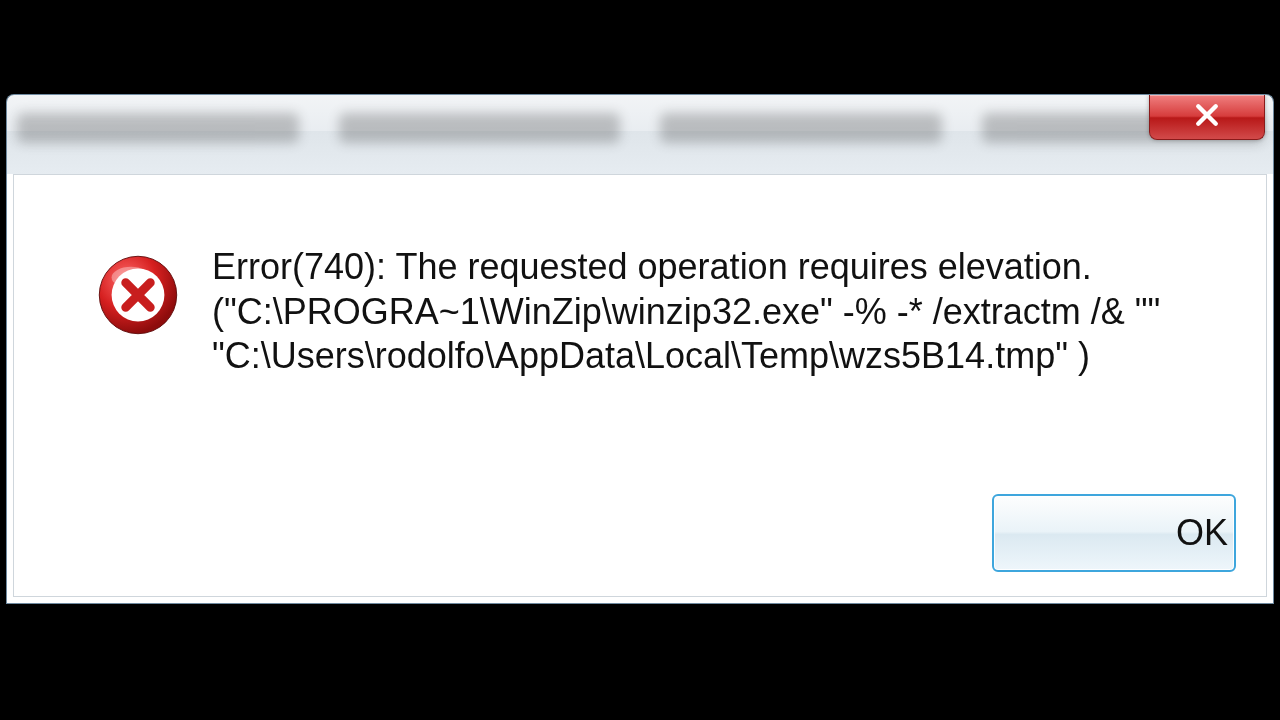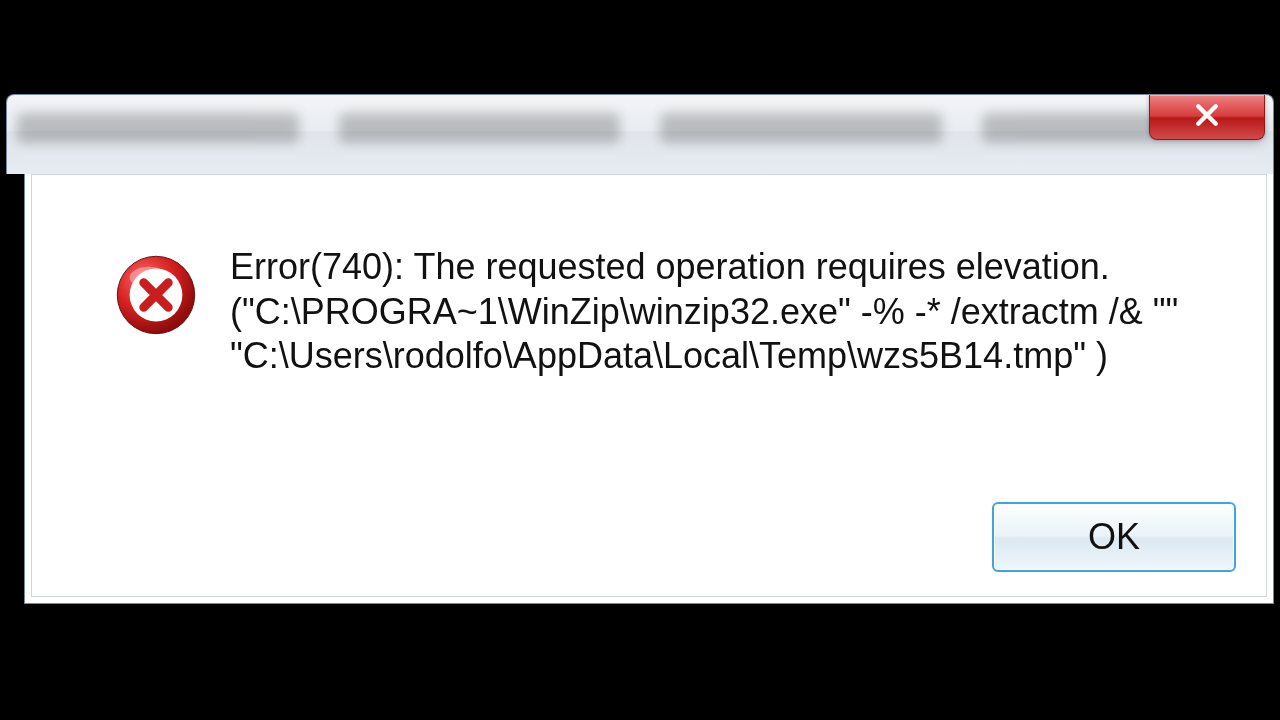--- a/index.html
+++ b/index.html
@@ -88,21 +88,20 @@
   
   .client {
     background: #ffffff;
     border: 1px solid #6f8aa0;
     border-top: none;
     height: 430px;
     box-sizing: border-box;
     padding: 0;
     position: relative;
     box-shadow: inset 0 0 0 1px #ffffff;
-    margin-left: 18px;
   }
   .client .inner-border {
     position: absolute;
     left: 6px;
     right: 6px;
     top: 0px;
     bottom: 6px;
     border: 1px solid #cfd6dc;
     box-sizing: border-box;
     padding: 70px 40px 30px 80px;
@@ -135,31 +134,31 @@
   }
 
   .button-row {
     position: absolute;
     right: 30px;
     bottom: 24px;
   }
 
   .ok-btn {
     width: 244px;
-    height: 70px;
+    height: 78px;
     font-size: 36px;
     color: #111;
     background: linear-gradient(#fdfefe, #eaf3f8 48%, #dbe9f1 52%, #eef6fb);
     border: 2px solid #3ea6dd;
     border-radius: 6px;
     box-shadow: inset 0 0 0 1px rgba(255,255,255,0.9);
     cursor: pointer;
     display: flex;
     align-items: center;
-    justify-content: center;
+    justify-content: flex-end;
     font-family: inherit;
   }
 </style>
 </head>
 <body>
 
 <div class="dialog-wrap">
 
   <div class="titlebar">
     <div class="blur-hints">

